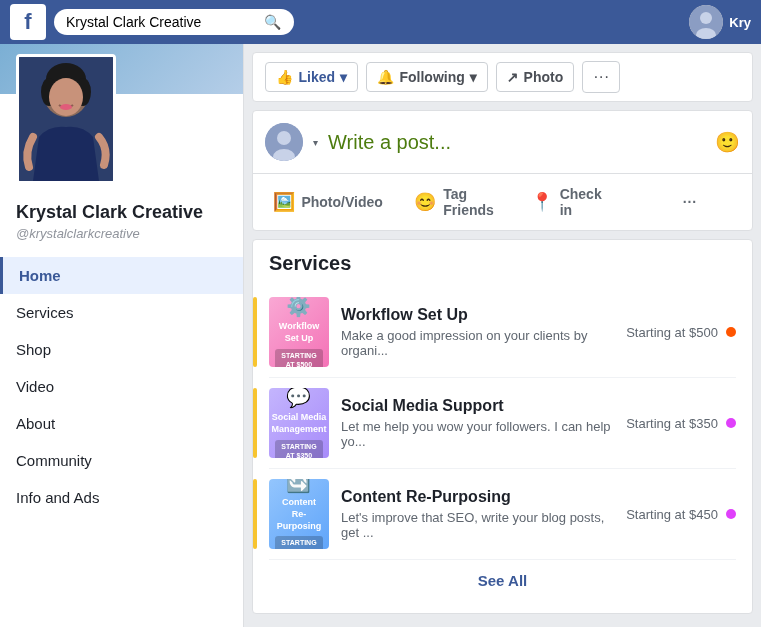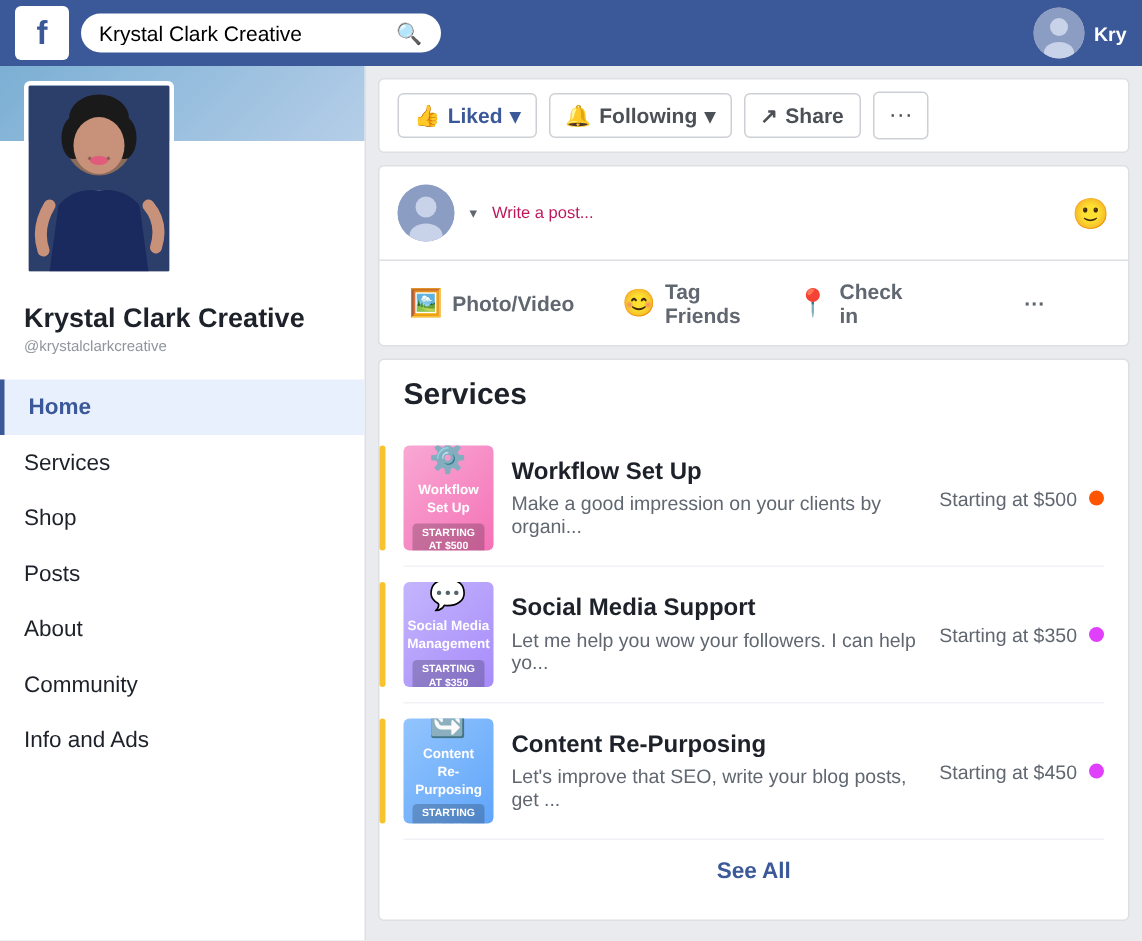--- a/index.html
+++ b/index.html
@@ -97,21 +97,21 @@
       display: flex; align-items: center; justify-content: center;
     }
     
     .profile-name-area {
       padding: 8px 16px 4px;
     }
     .profile-name {
       font-size: 18px; font-weight: bold; color: #1d2129; line-height: 1.2;
     }
     .profile-handle {
-      font-size: 10px; color: #90949c; margin-top: 2px;
+      font-size: 13px; color: #90949c; margin-top: 2px; font-style: italic;
     }
     .nav-menu {
       margin-top: 12px;
     }
     .nav-item {
       display: flex; align-items: flex-start;
       padding: 10px 16px;
       cursor: pointer;
       font-size: 15px;
       color: #1d2129;
@@ -172,22 +172,22 @@
       background: #8b9dc3;
       flex-shrink: 0;
       overflow: hidden;
       display: flex; align-items: center; justify-content: center;
     }
     .dropdown-arrow {
       font-size: 10px; color: #606770; cursor: pointer;
     }
     .post-placeholder {
       flex: 1;
-      color: #be185d;
-      font-size: 11px;
+      color: #4d7c0f;
+      font-size: 20px;
     }
     .emoji-btn {
       font-size: 20px; color: #f7b928; cursor: pointer;
       margin-left: auto;
     }
     .post-actions-row {
       display: flex; align-items: center;
       border-top: 1px solid #dddfe2;
       padding: 4px;
     }
@@ -334,21 +334,21 @@
       <div class="nav-item active">
           <span>Home</span>
         </div>
       <div class="nav-item link-item">
           <span>Services</span>
         </div>
       <div class="nav-item link-item">
           <span>Shop</span>
         </div>
       <div class="nav-item link-item">
-          <span>Posts</span>
+          <span>Video</span>
         </div>
       <div class="nav-item link-item">
           <span>About</span>
         </div>
       <div class="nav-item link-item">
           <span>Community</span>
         </div>
       <div class="nav-item link-item">
           <span>Info and Ads</span>
         </div>
@@ -363,21 +363,21 @@
         <span>Liked</span>
         <span>▾</span>
       </button>
       <button class="action-btn">
         <span>🔔</span>
         <span>Following</span>
         <span>▾</span>
       </button>
       <button class="action-btn">
         <span>↗</span>
-        <span>Share</span>
+        <span>Photo</span>
       </button>
       <button class="more-btn">···</button>
     </div>
 
     <div class="post-box">
       <div class="post-input-row">
         <div class="user-avatar-small">
           <svg width="38" height="38" viewBox="0 0 38 38">
             <circle cx="19" cy="19" r="19" fill="#8b9dc3"></circle>
             <circle cx="19" cy="15" r="7" fill="#c8d2e8"></circle>

